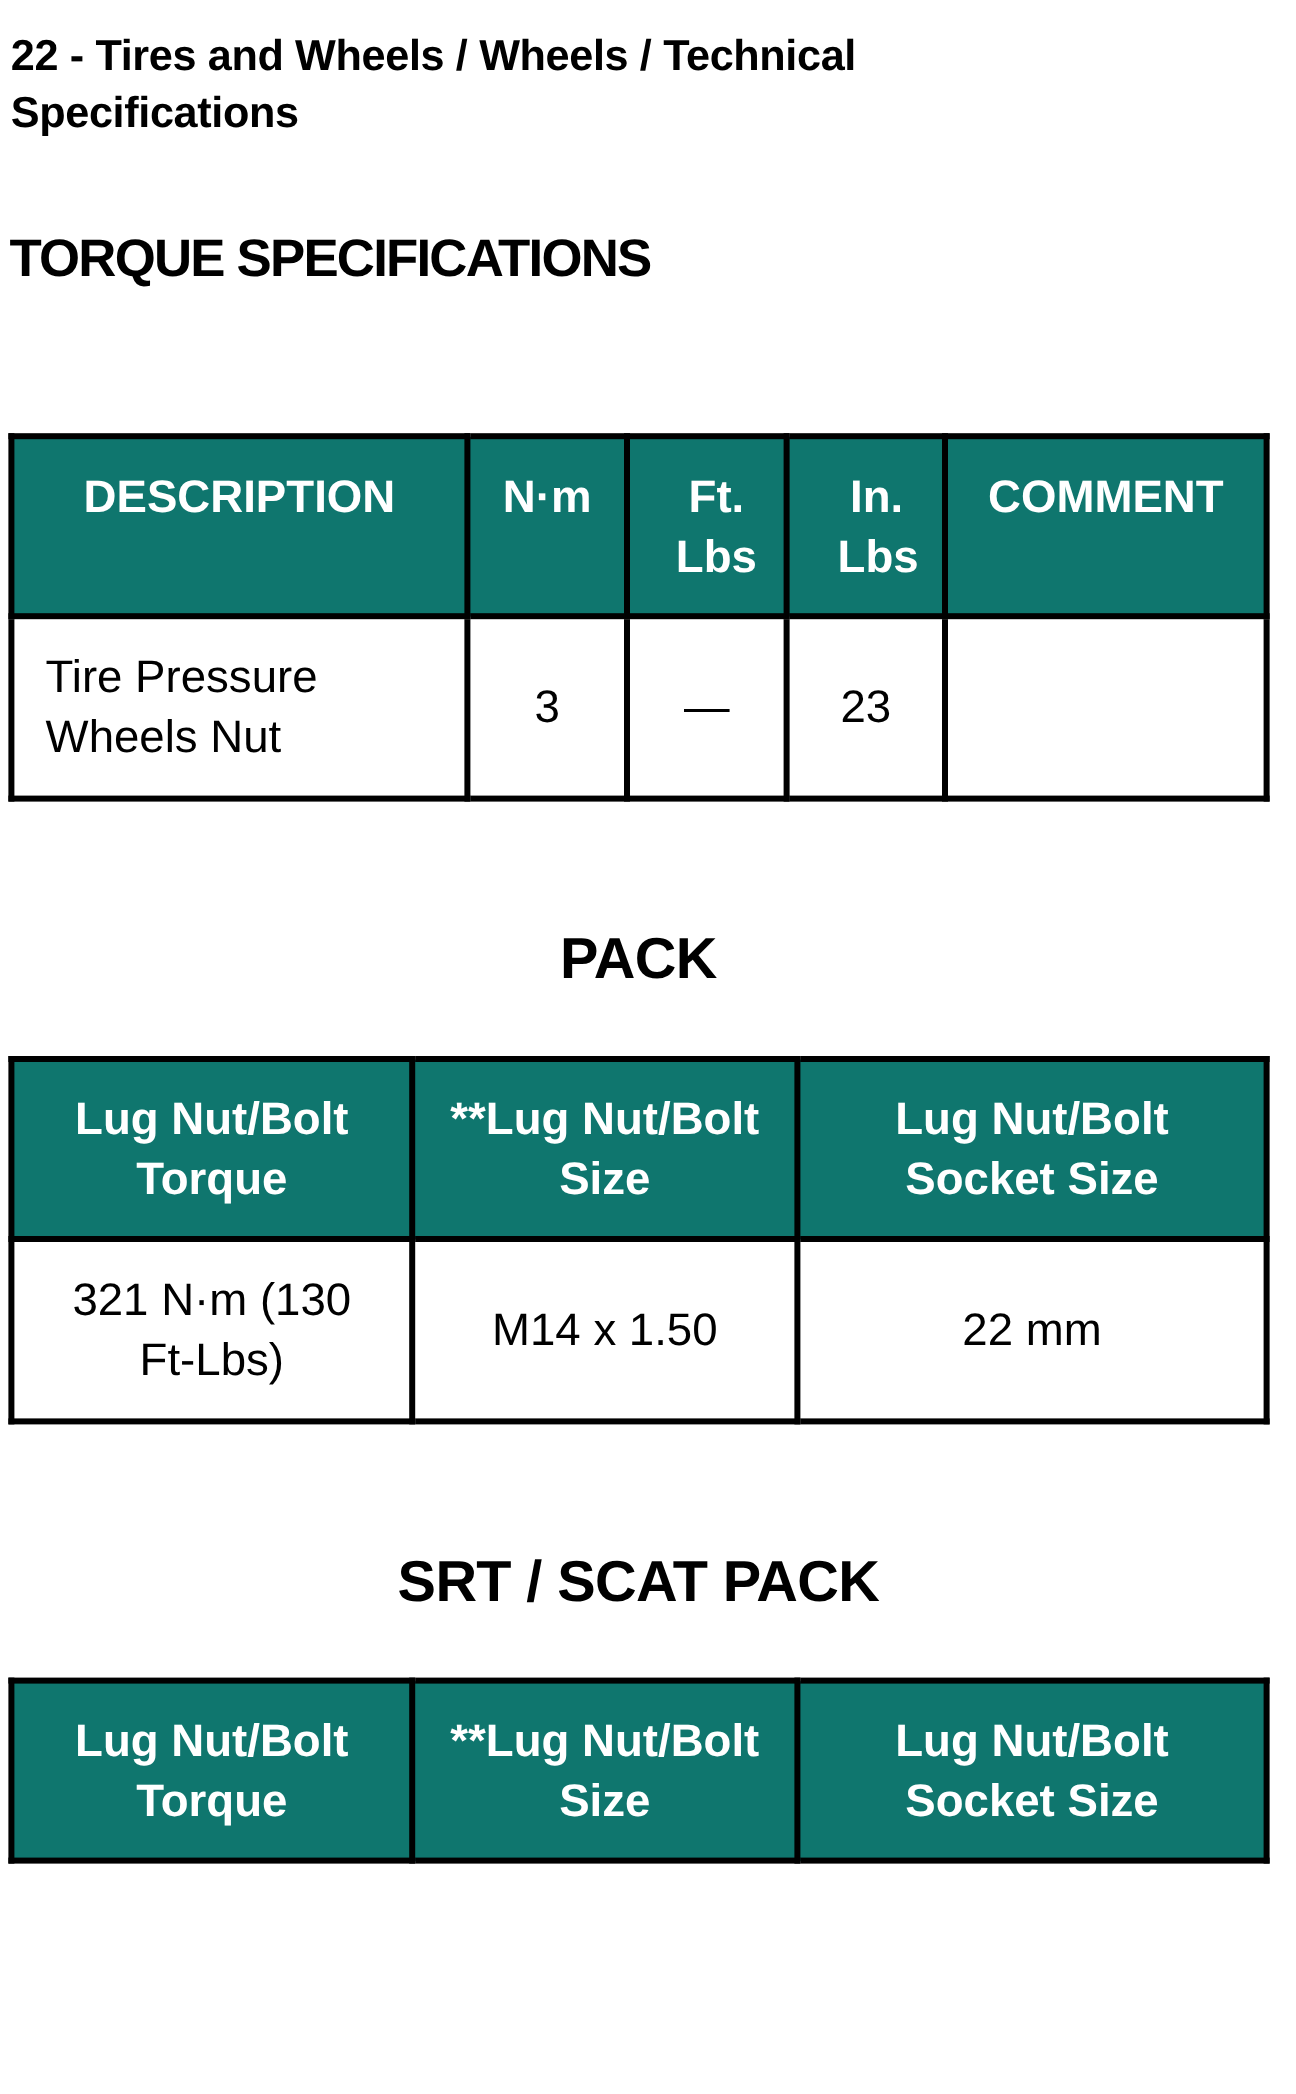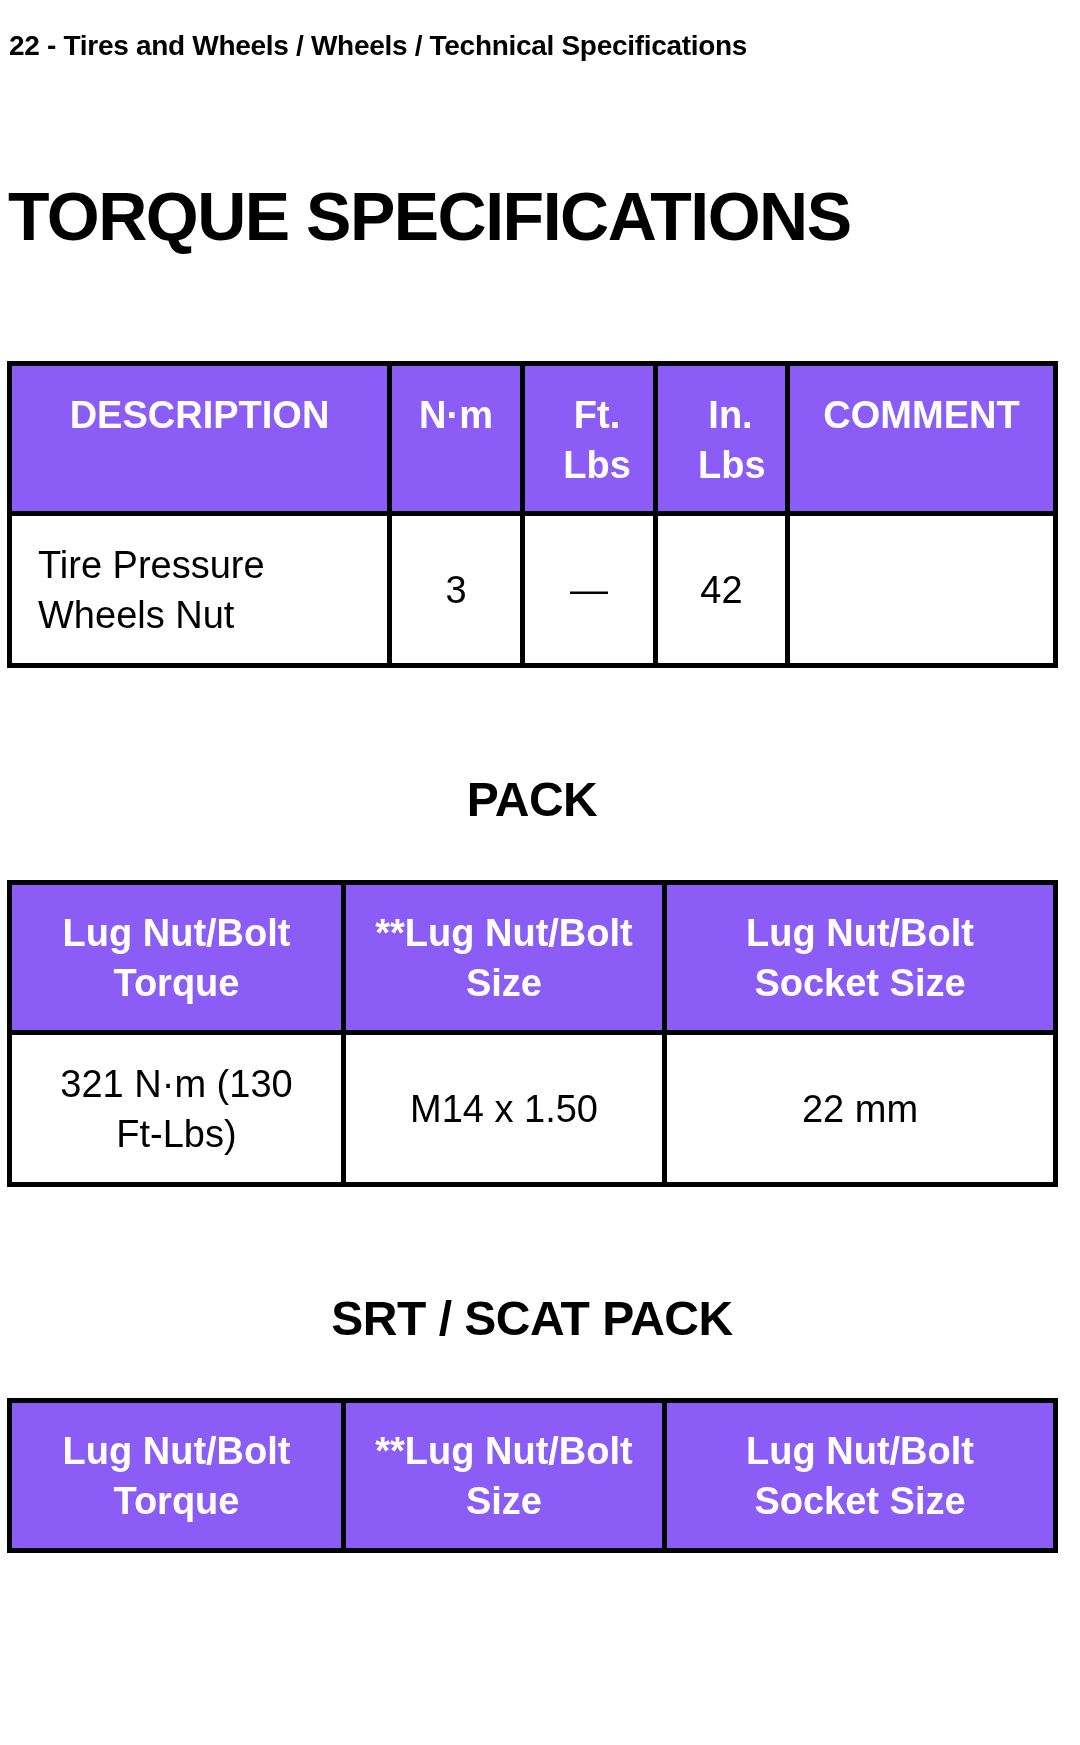--- a/index.html
+++ b/index.html
@@ -1,22 +1,22 @@
 <!DOCTYPE html>
 <html><head>
 <meta charset="utf-8">
 <style>
   html, body { margin:0; padding:0; background:#ffffff; }
   body { width:1080px; height:1745px; position:relative; overflow:hidden; font-family:"Liberation Sans", sans-serif; color:#000; }
-  .breadcrumb { position:absolute; left:9px; top:22px; width:900px; font-size:28px; font-weight:bold; line-height:48px; letter-spacing:-0.3px; }
-  .page-title { position:absolute; left:8px; top:180px; font-size:68px; font-weight:bold; line-height:72px; letter-spacing:-1.5px; white-space:nowrap; }
+  .breadcrumb { position:absolute; left:9px; top:22px; width:900px; font-size:36px; font-weight:bold; line-height:48px; letter-spacing:-0.3px; }
+  .page-title { position:absolute; left:8px; top:180px; font-size:44px; font-weight:bold; line-height:72px; letter-spacing:-1.5px; white-space:nowrap; }
   .section-title { position:absolute; left:0; width:1064px; text-align:center; font-size:48px; font-weight:bold; line-height:56px; letter-spacing:-0.5px; }
   table.spec { position:absolute; left:7px; border-collapse:collapse; table-layout:fixed; }
   table.spec th, table.spec td { border:5px solid #000; padding:0; text-align:center; }
-  table.spec th { background:#8b5cf6; color:#fff; font-weight:bold; font-size:38px; line-height:50px; vertical-align:top; }
+  table.spec th { background:#0f766e; color:#fff; font-weight:bold; font-size:38px; line-height:50px; vertical-align:top; }
   table.spec td { background:#fff; color:#000; font-size:38px; line-height:50px; vertical-align:middle; }
   table.spec tr.head { height:150px; }
   table.spec tr.body { height:152px; }
   table.spec th .inner { padding-top:24px; }
   table.spec3 th { vertical-align:middle; }
   td.left { text-align:left !important; padding-left:26px !important; }
 </style>
 </head>
 <body>
 
@@ -47,21 +47,21 @@
           <div class="inner" style="padding-left:40px;padding-right:22px;">In. Lbs</div>
         </th>
     <th>
           <div class="inner">COMMENT</div>
         </th>
   </tr>
   <tr class="body">
     <td class="left">Tire Pressure Wheels Nut</td>
     <td>3</td>
     <td>—</td>
-    <td>42</td>
+    <td>23</td>
     <td></td>
   </tr>
 </tbody>
   </table>
 
 <div class="section-title" style="top:772px;">PACK</div>
 
 <table class="spec spec3" style="top:880px; width:1046px;">
   <colgroup>
     <col style="width:334px">

